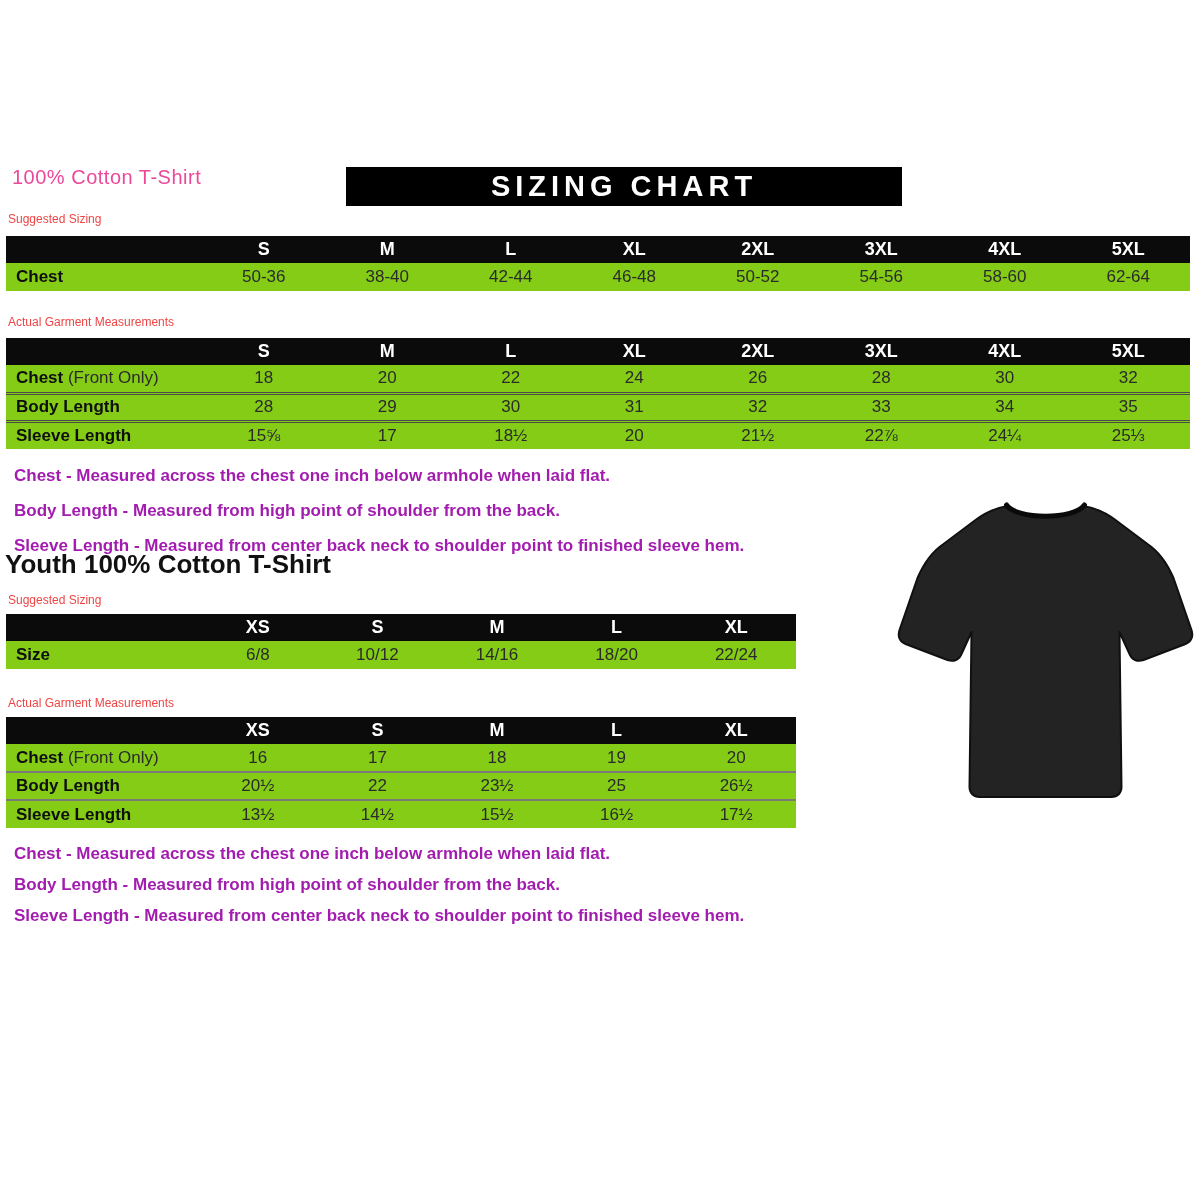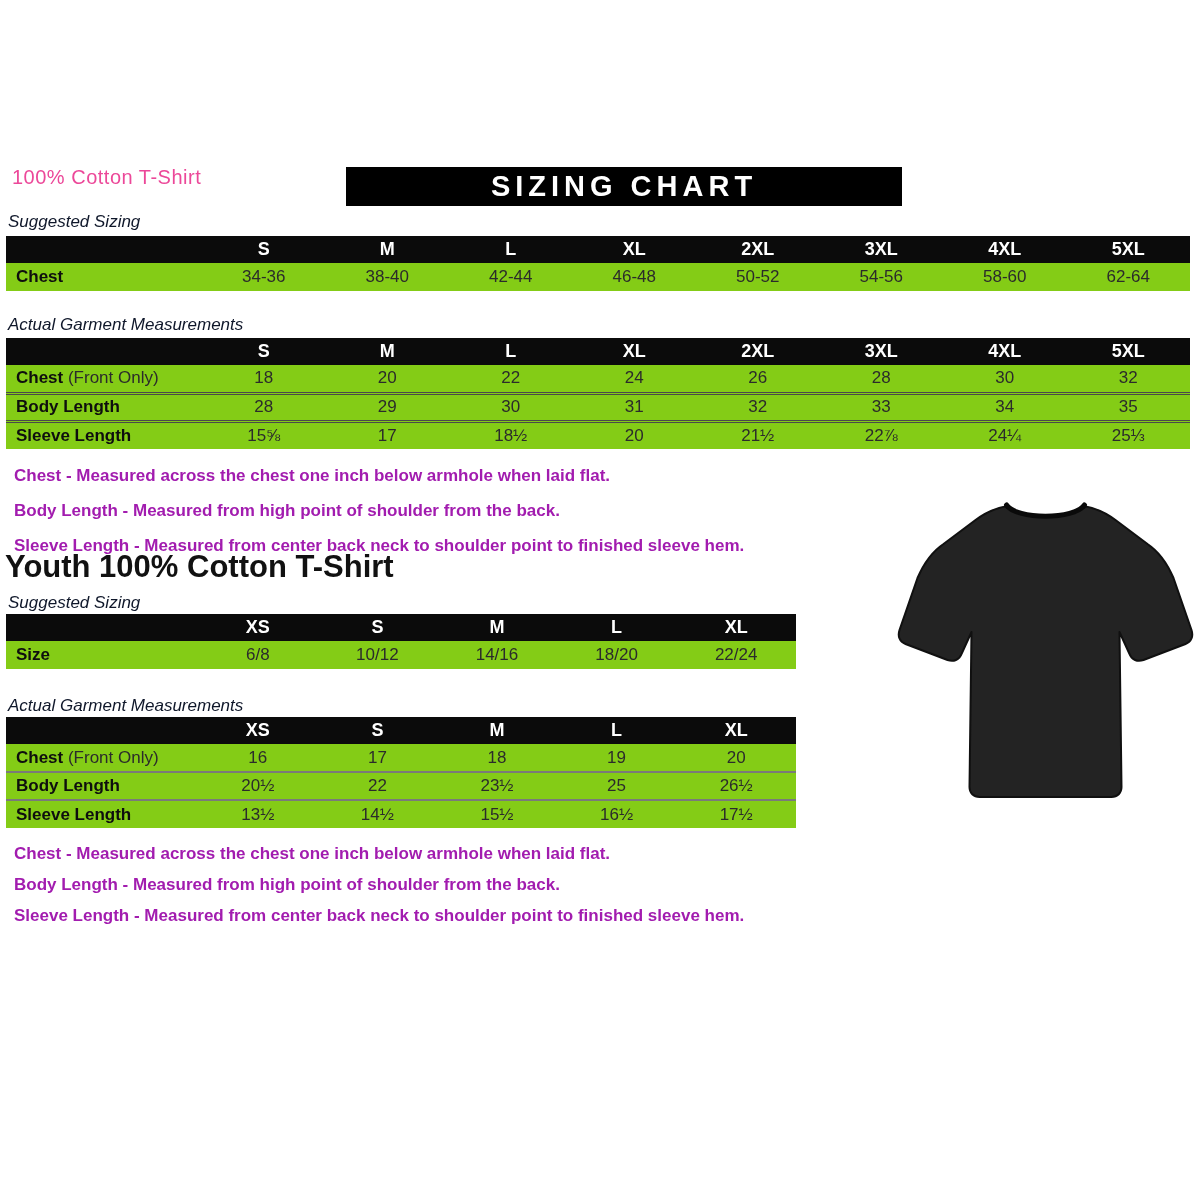--- a/index.html
+++ b/index.html
@@ -8,22 +8,22 @@
     width:1200px; height:1200px; position:relative; overflow:hidden;
     font-family:"Liberation Sans","DejaVu Sans",sans-serif; color:#222;
   }
   .abs { position:absolute; }
 
   .page-title { font-size:20px; font-weight:400; color:#ec4899; letter-spacing:0.5px; }
   .banner {
     background:#000; color:#fff; text-align:center;
     font-size:29px; font-weight:700; letter-spacing:5px; line-height:39px;
   }
-  .section-label { font-size:17px; color:#0f172a;font-style:italic; }
-  .youth-title { font-size:31px; font-weight:700; color:#111; }
+  .section-label { font-size:12px; color:#ef4444; }
+  .youth-title { font-size:26px; font-weight:700; color:#111; }
 
   table { border-collapse:collapse; table-layout:fixed; }
   thead th {
     background:#0b0b0b; color:#fff; font-weight:700; font-size:18px;
     height:27px; text-align:center; padding:0; border:none;
   }
   tbody td {
     font-size:17px; height:28px; text-align:center; padding:0;
     color:#2b2b2b; background:#84cc16;
   }
@@ -67,21 +67,21 @@
       <th>XL</th>
       <th>2XL</th>
       <th>3XL</th>
       <th>4XL</th>
       <th>5XL</th>
     </tr>
   </thead>
   <tbody>
     <tr>
       <td class="rowlabel"><span class="bold">Chest</span><span></span></td>
-      <td>34-36</td>
+      <td>50-36</td>
       <td>38-40</td>
       <td>42-44</td>
       <td>46-48</td>
       <td>50-52</td>
       <td>54-56</td>
       <td>58-60</td>
       <td>62-64</td>
     </tr>
   </tbody>
 </table>

